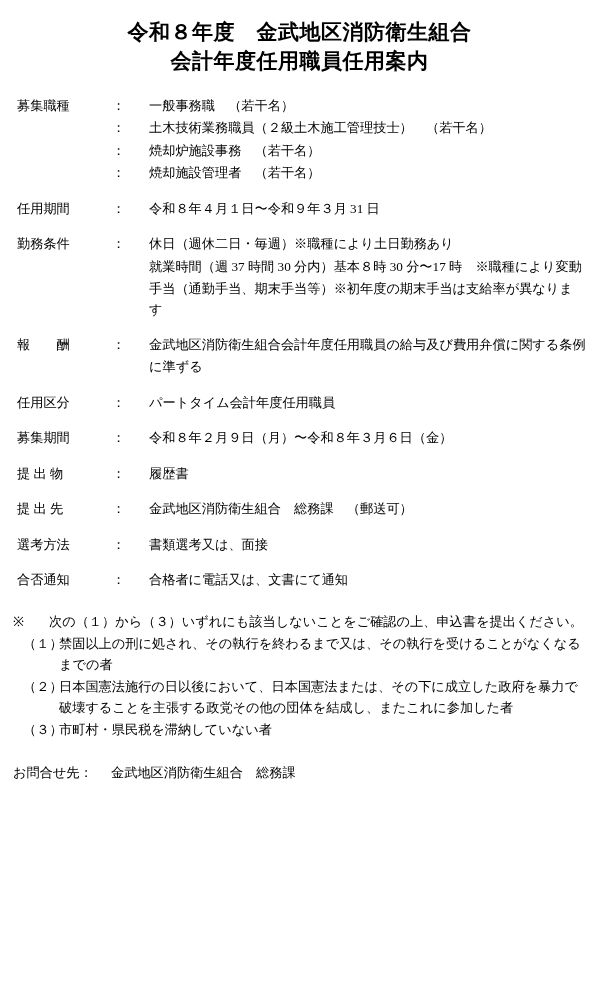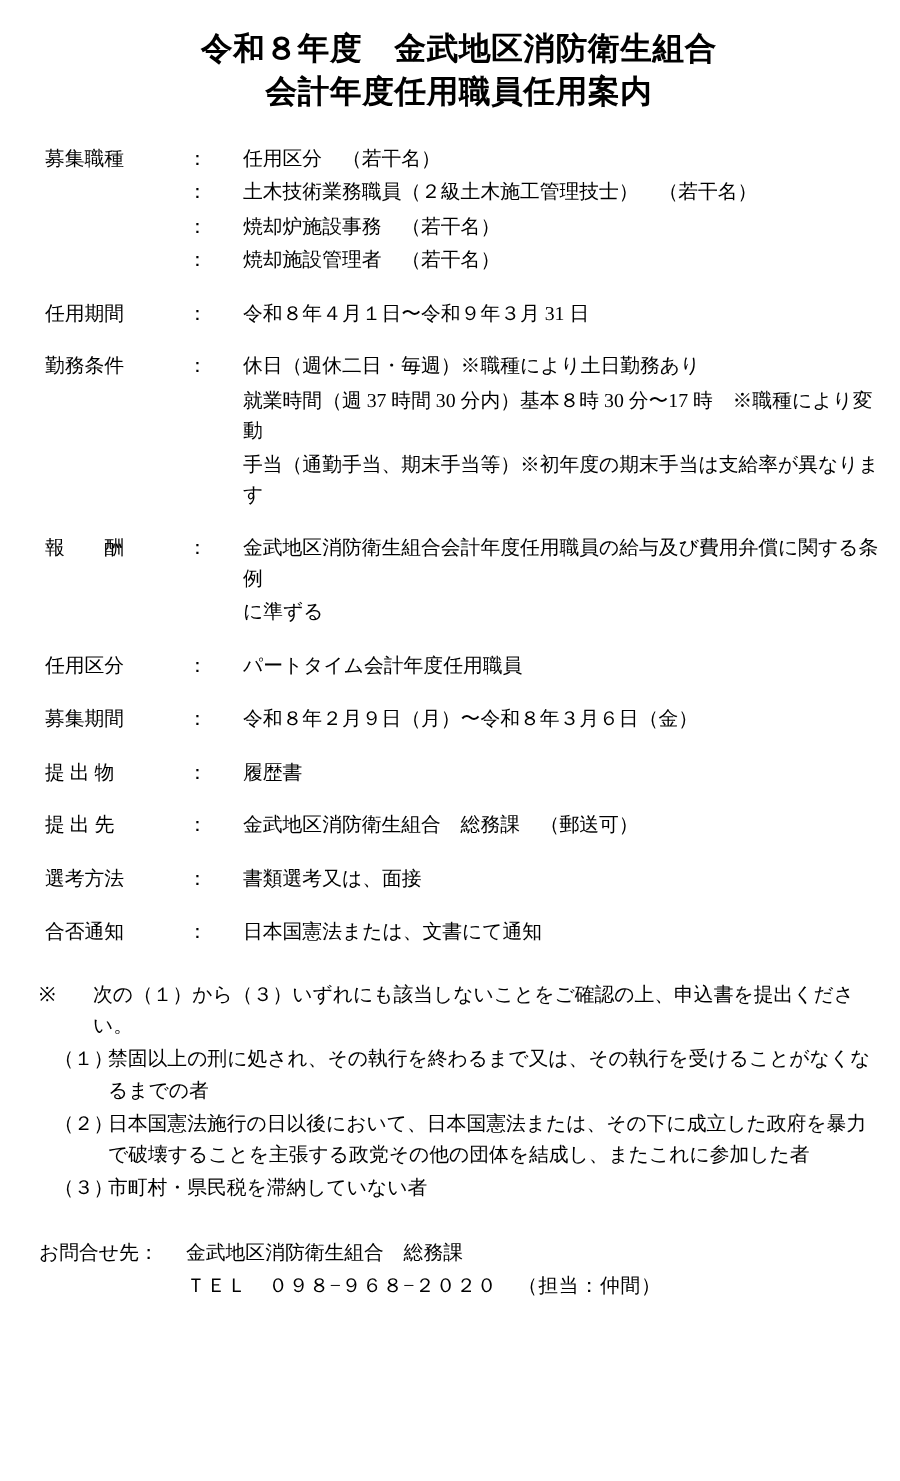--- a/index.html
+++ b/index.html
@@ -12,21 +12,21 @@
     height: 987px;
     font-family: "Liberation Serif", "DejaVu Serif", serif;
     color: #000000;
     position: relative;
     overflow: hidden;
   }
   .page {
     width: 600px;
     height: 987px;
     box-sizing: border-box;
-    padding: 18px 14px 0 26px;
+    padding: 18px 14px 0 13px;
   }
   .doc-title {
     text-align: center;
     font-size: 21px;
     font-weight: bold;
     line-height: 1.38;
     letter-spacing: 0.5px;
     margin: 0 0 0 0;
   }
   .doc-title .line2 {
@@ -130,21 +130,21 @@
     <span>令和８年度　金武地区消防衛生組合</span>
     <span class="line2">会計年度任用職員任用案内</span>
   </div>
 
   <div class="body-area">
 
     <div class="block">
       <div class="row">
         <div class="label">募集職種</div>
         <div class="colon">：</div>
-        <div class="value">任用区分　（若干名）</div>
+        <div class="value">一般事務職　（若干名）</div>
       </div>
       <div class="row">
         <div class="label"></div>
         <div class="colon">：</div>
         <div class="value">土木技術業務職員（２級土木施工管理技士）　（若干名）</div>
       </div>
       <div class="row">
         <div class="label"></div>
         <div class="colon">：</div>
         <div class="value">焼却炉施設事務　（若干名）</div>
@@ -232,21 +232,21 @@
         <div class="label">選考方法</div>
         <div class="colon">：</div>
         <div class="value">書類選考又は、面接</div>
       </div>
     </div>
 
     <div class="block">
       <div class="row">
         <div class="label">合否通知</div>
         <div class="colon">：</div>
-        <div class="value">日本国憲法または、文書にて通知</div>
+        <div class="value">合格者に電話又は、文書にて通知</div>
       </div>
     </div>
 
   </div>
 
   <div class="notes">
     <div class="note-head">
       <div class="note-mark">※</div>
       <div class="note-head-text">次の（１）から（３）いずれにも該当しないことをご確認の上、申込書を提出ください。</div>
     </div>
@@ -262,16 +262,15 @@
       <div class="note-num">（３）</div>
       <div class="note-text">市町村・県民税を滞納していない者</div>
     </div>
   </div>
 
   <div class="contact">
     <div class="contact-row">
       <div class="contact-label">お問合せ先：</div>
       <div class="contact-value">金武地区消防衛生組合　総務課</div>
     </div>
-    <div class="contact-tel">ＴＥＬ　０９８−９６８−２０２０　（担当：仲間）</div>
   </div>
 
 </div>
 
 </body></html>

